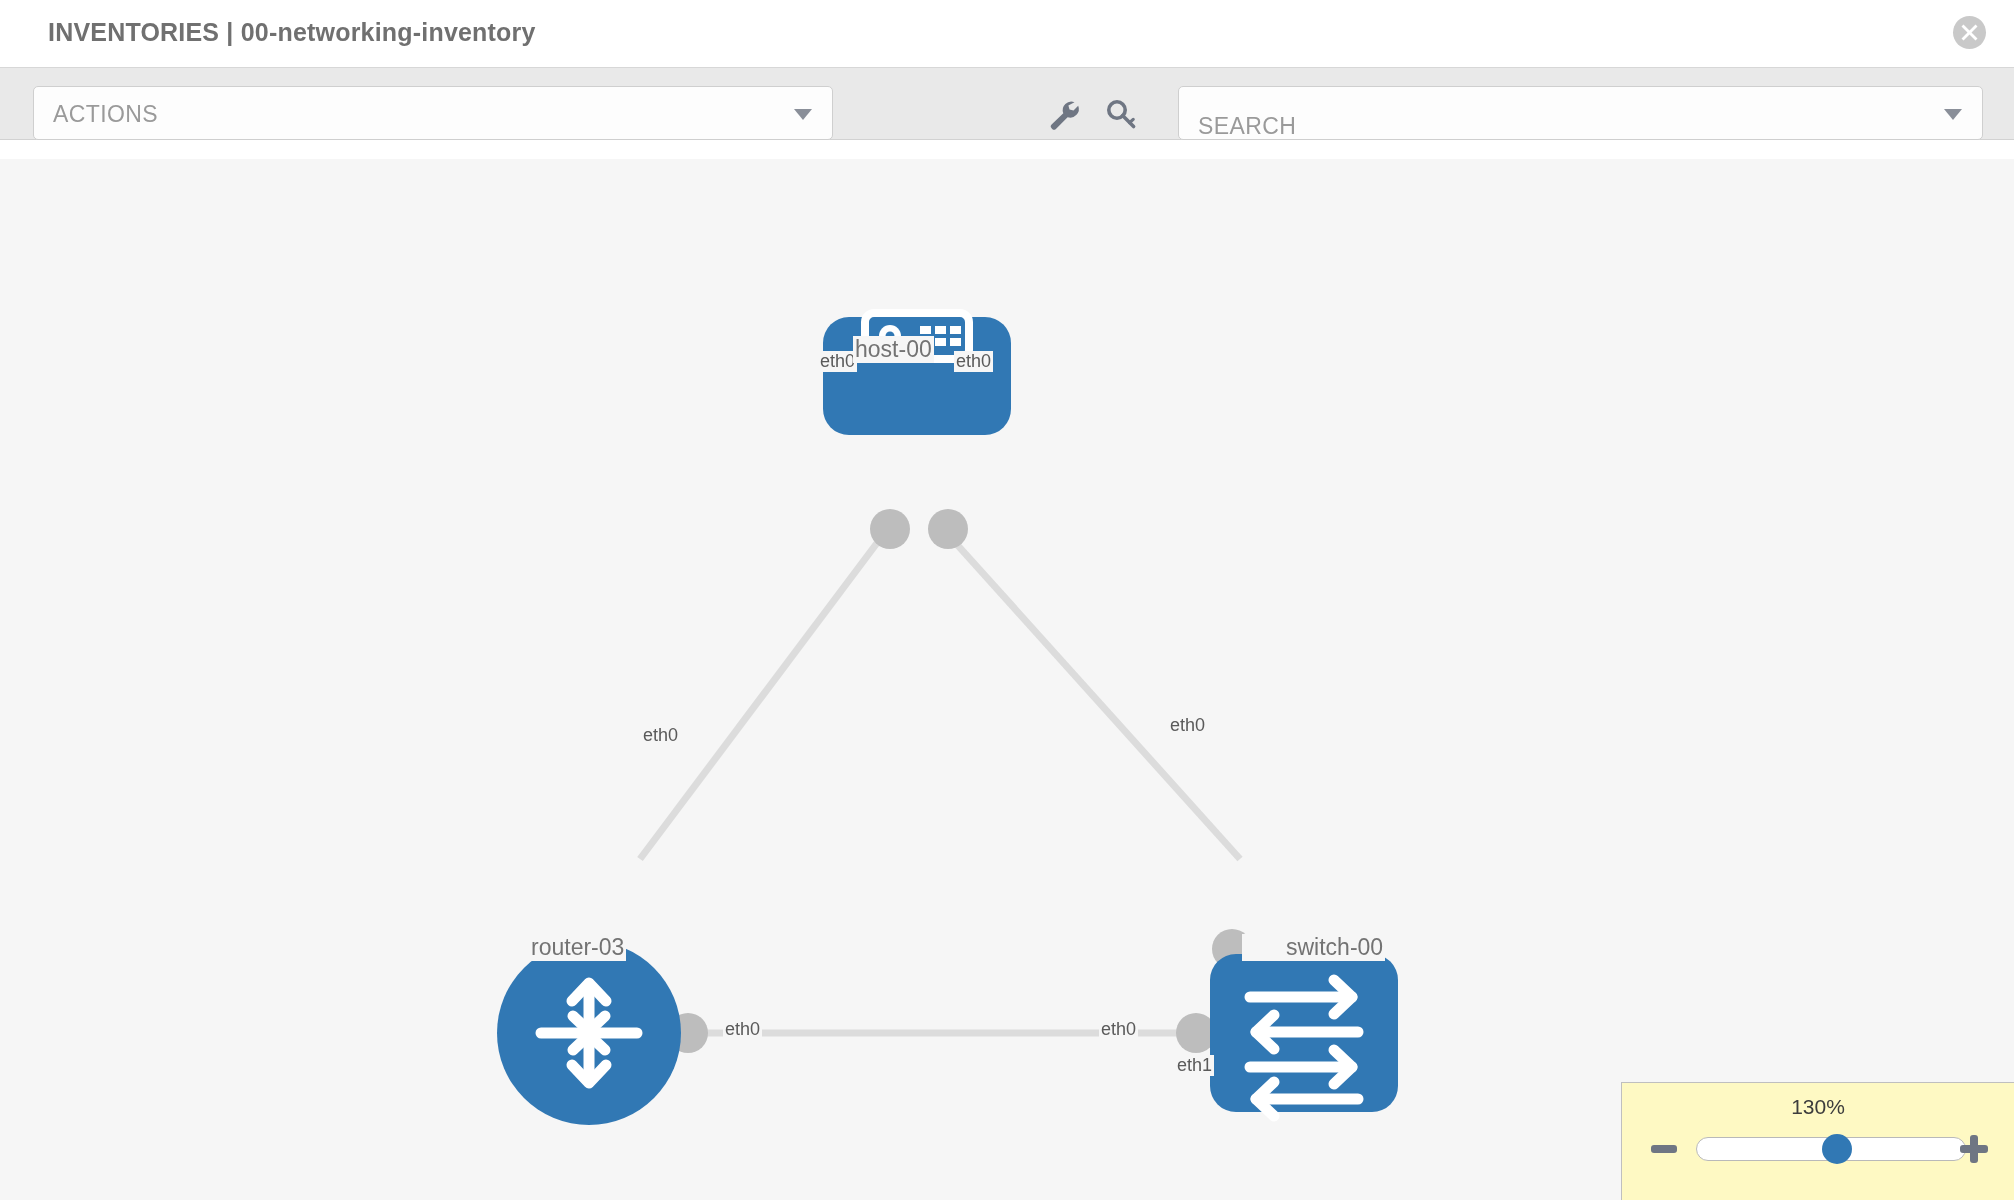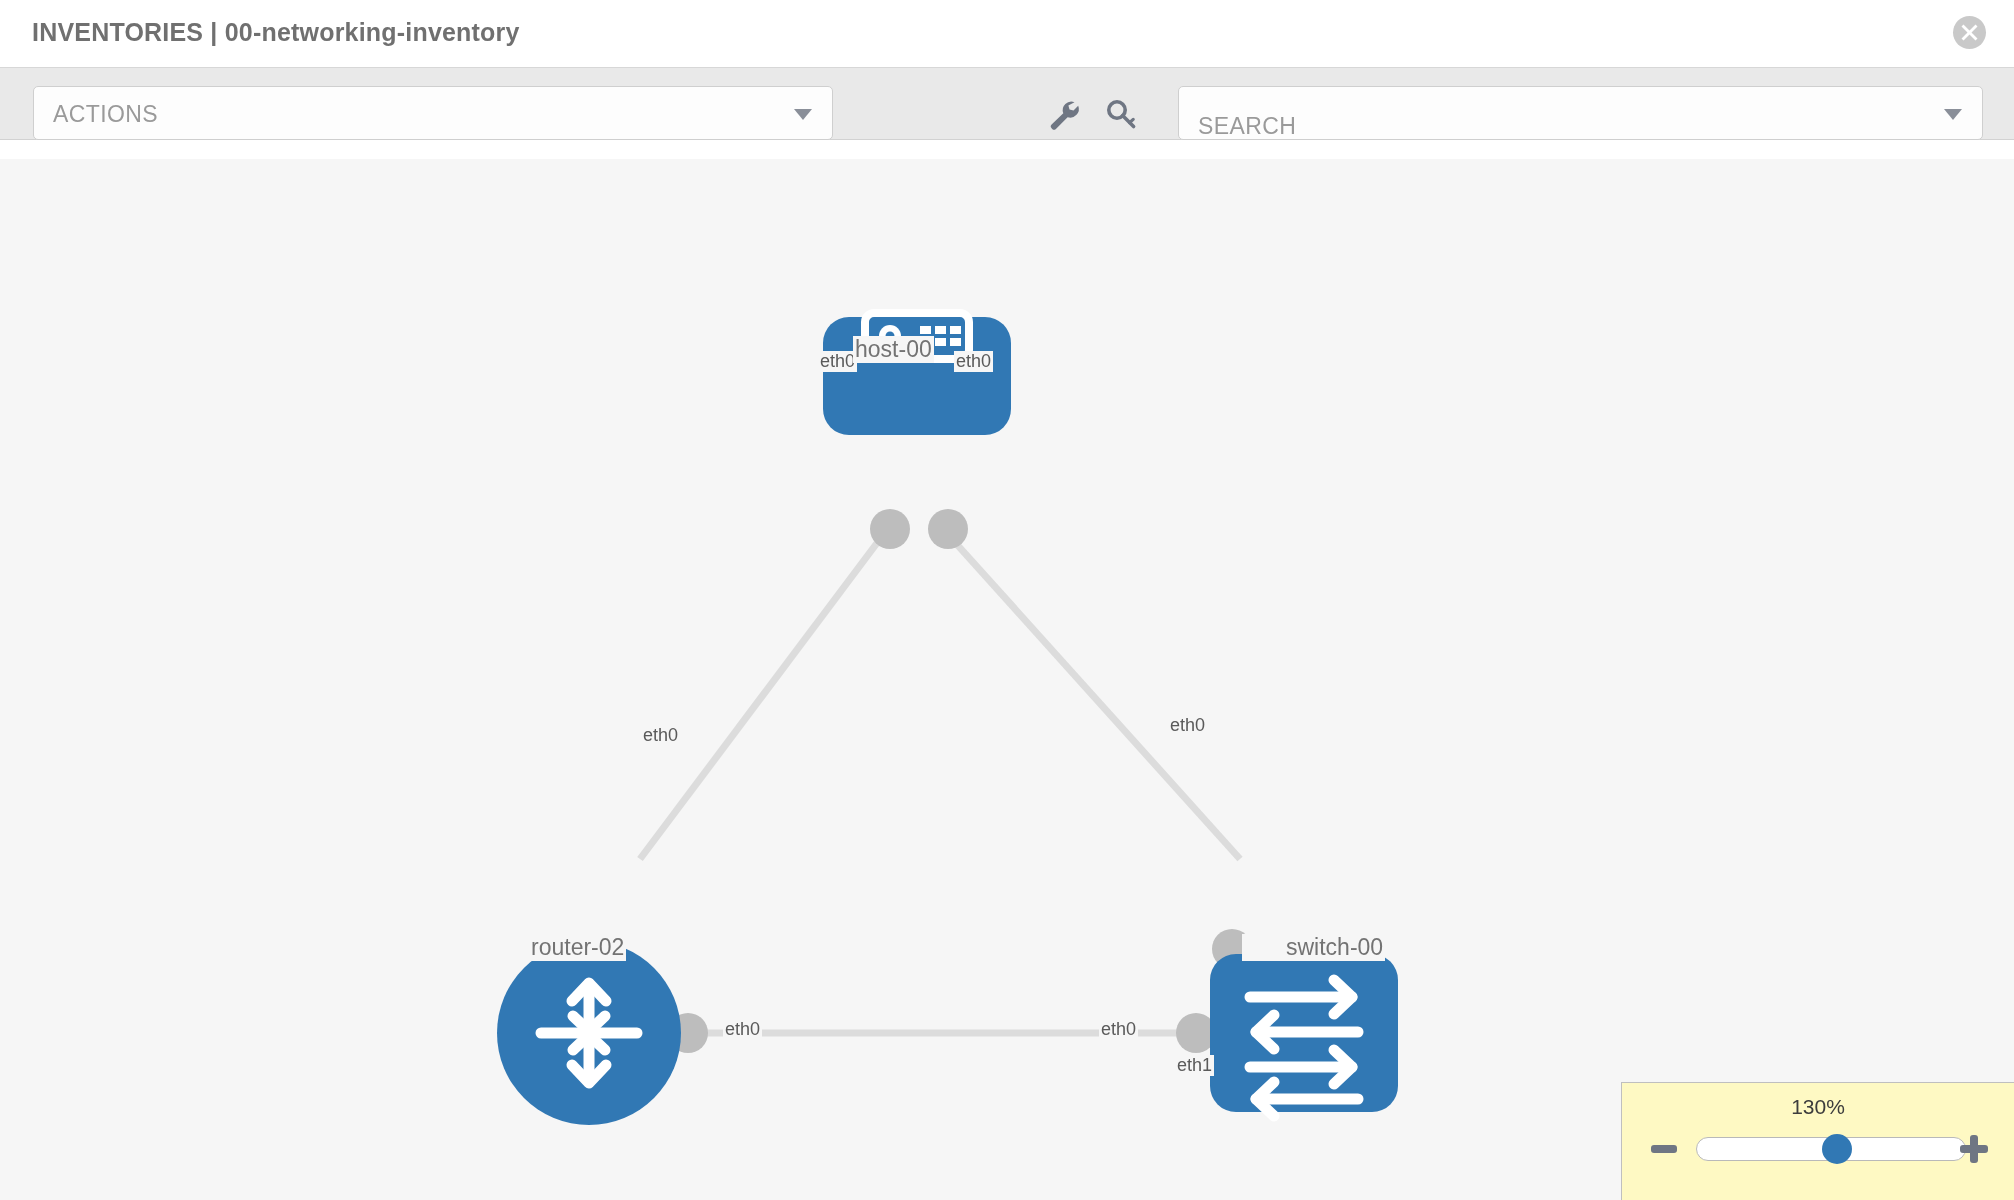--- a/index.html
+++ b/index.html
@@ -23,21 +23,21 @@
   .header {
     position: absolute;
     left: 0; top: 0;
     width: 2014px;
     height: 68px;
     background: #ffffff;
     border-bottom: 1px solid #d7d7d7;
   }
   .header-title {
     position: absolute;
-    left: 32px;
+    left: 48px;
     top: 18px;
     font-size: 25px;
     font-weight: bold;
     color: #707070;
     letter-spacing: 0.2px;
     white-space: nowrap;
   }
   .close-btn {
     position: absolute;
     right: 28px;
@@ -335,21 +335,21 @@
     <div class="node-label" style="left:853px; top:177px;">host-00</div>
     <div class="iface-label" style="left:954px; top:192px;">eth0</div>
 
     <div class="iface-label" style="left:641px; top:566px;">eth0</div>
     <div class="iface-label" style="left:1168px; top:556px;">eth0</div>
 
     <div class="iface-label" style="left:723px; top:860px;">eth0</div>
     <div class="iface-label" style="left:1099px; top:860px;">eth0</div>
     <div class="iface-label" style="left:1175px; top:860px;margin-top:36px;">eth1</div>
 
-    <div class="node-label" style="left:529px; top:775px;">router-02</div>
+    <div class="node-label" style="left:529px; top:775px;">router-03</div>
     <div class="node-label" style="left:1242px; top:775px;padding-left:44px;">switch-00</div>
 
   </div>
 
   <div class="zoom-panel">
     <div class="zoom-value">130%</div>
     <div class="zoom-minus"></div>
     <div class="zoom-track"></div>
     <div class="zoom-handle"></div>
     <div class="zoom-plus"></div>

